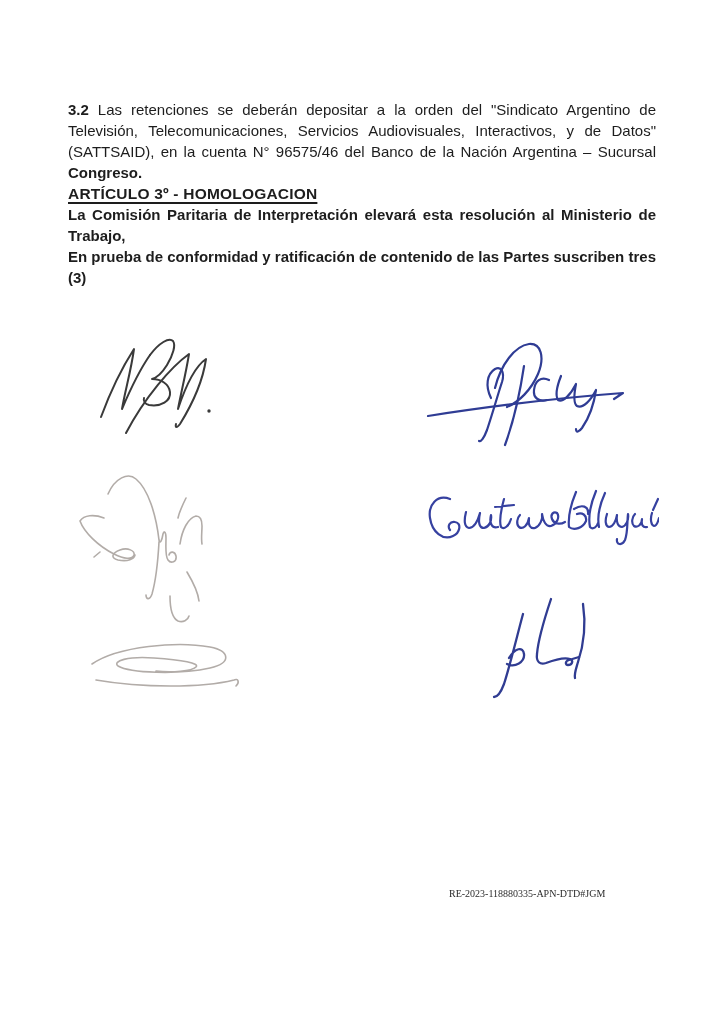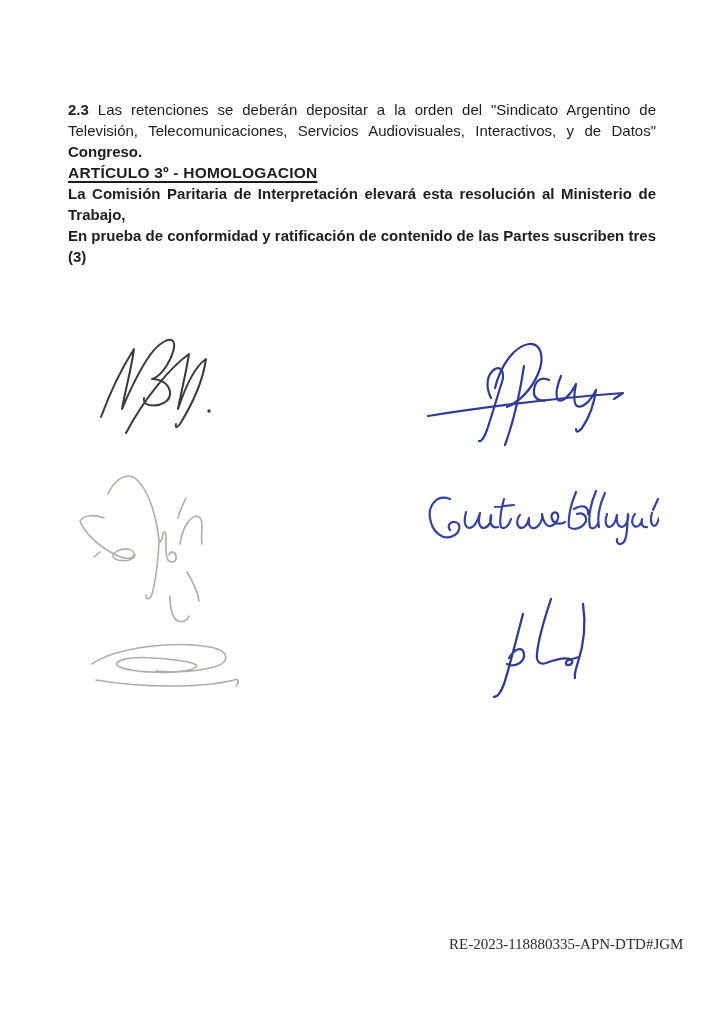--- a/index.html
+++ b/index.html
@@ -47,33 +47,34 @@
   .sig {
     position: absolute;
     pointer-events: none;
   }
   .footer-ref, .footer-page {
     position: absolute;
     font-family: "Liberation Serif", serif;
     color: #2b2b2b;
     white-space: nowrap;
   }
-  .footer-ref { left: 449px; top: 936px; font-size: 15px; }
+  .footer-ref { left: 449px; top: 888px; font-size: 10px; }
   .footer-page { left: 449px; top: 988px; font-size: 14.5px; margin-top: 48px; }
 </style>
 </head>
 <body>
 
 <div class="page">
 
   <div class="doc">
 
     <div class="para">
-      <div class="tline"><span class="bnum">2.3</span> <span>Las retenciones se deberán depositar a la orden del "Sindicato Argentino de</span></div>
+      <div class="tline"><span class="bnum">3.2</span> <span>Las retenciones se deberán depositar a la orden del "Sindicato Argentino de</span></div>
     <div class="tline">Televisión, Telecomunicaciones, Servicios Audiovisuales, Interactivos, y de Datos"</div>
+        <div class="tline">(SATTSAID), en la cuenta N° 96575/46 del Banco de la Nación Argentina – Sucursal</div>
         <div class="tline">Congreso.</div>
       </div>
 
     <div class="heading"><span>ARTÍCULO 3º - HOMOLOGACION</span></div>
 
     <div class="para">
         <div class="tline">La Comisión Paritaria de Interpretación elevará esta resolución al Ministerio de Trabajo,</div>
       </div>
 
     <div class="para">

